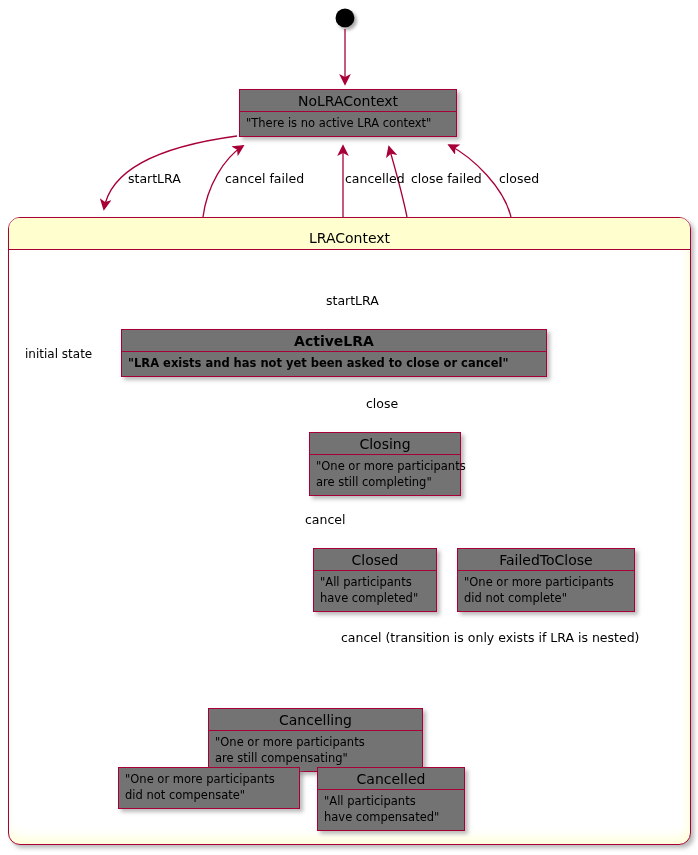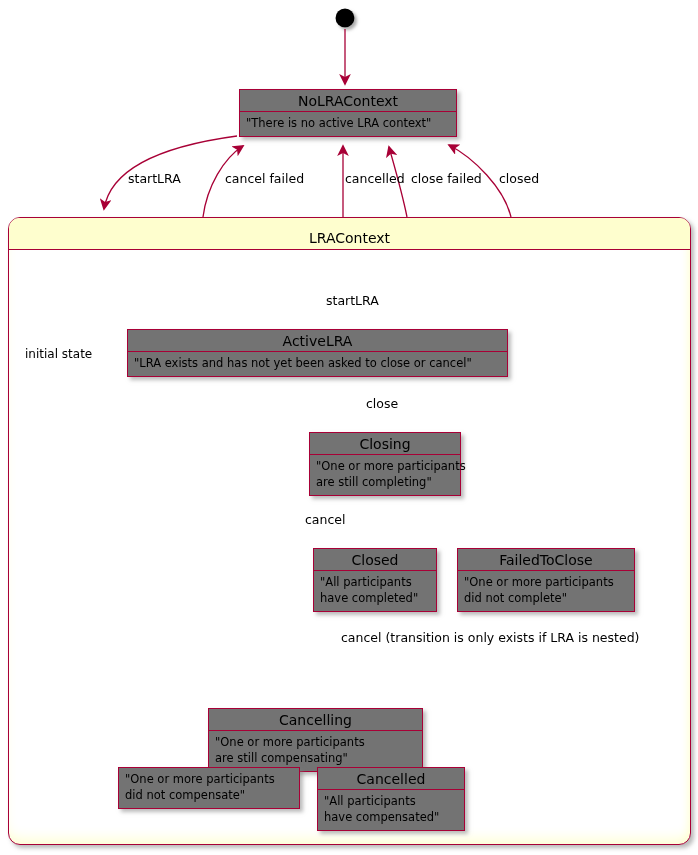--- a/index.html
+++ b/index.html
@@ -78,21 +78,21 @@
 
   <div class="composite">
     <div class="composite-header">LRAContext</div>
   </div>
 
   <div class="state" style="left:239px;top:89px;width:218px;">
     <div class="state-title">NoLRAContext</div>
     <div class="state-body">"There is no active LRA context"</div>
   </div>
 
-  <div class="state" style="left:127px;top:329px;width:381px;">
+  <div class="state" style="left:121px;top:329px;width:426px;font-weight:bold;">
     <div class="state-title">ActiveLRA</div>
     <div class="state-body">"LRA exists and has not yet been asked to close or cancel"</div>
   </div>
 
   <div class="state" style="left:309px;top:432px;width:152px;">
     <div class="state-title">Closing</div>
     <div class="state-body">"One or more participants
 are still completing"</div>
   </div>
 

